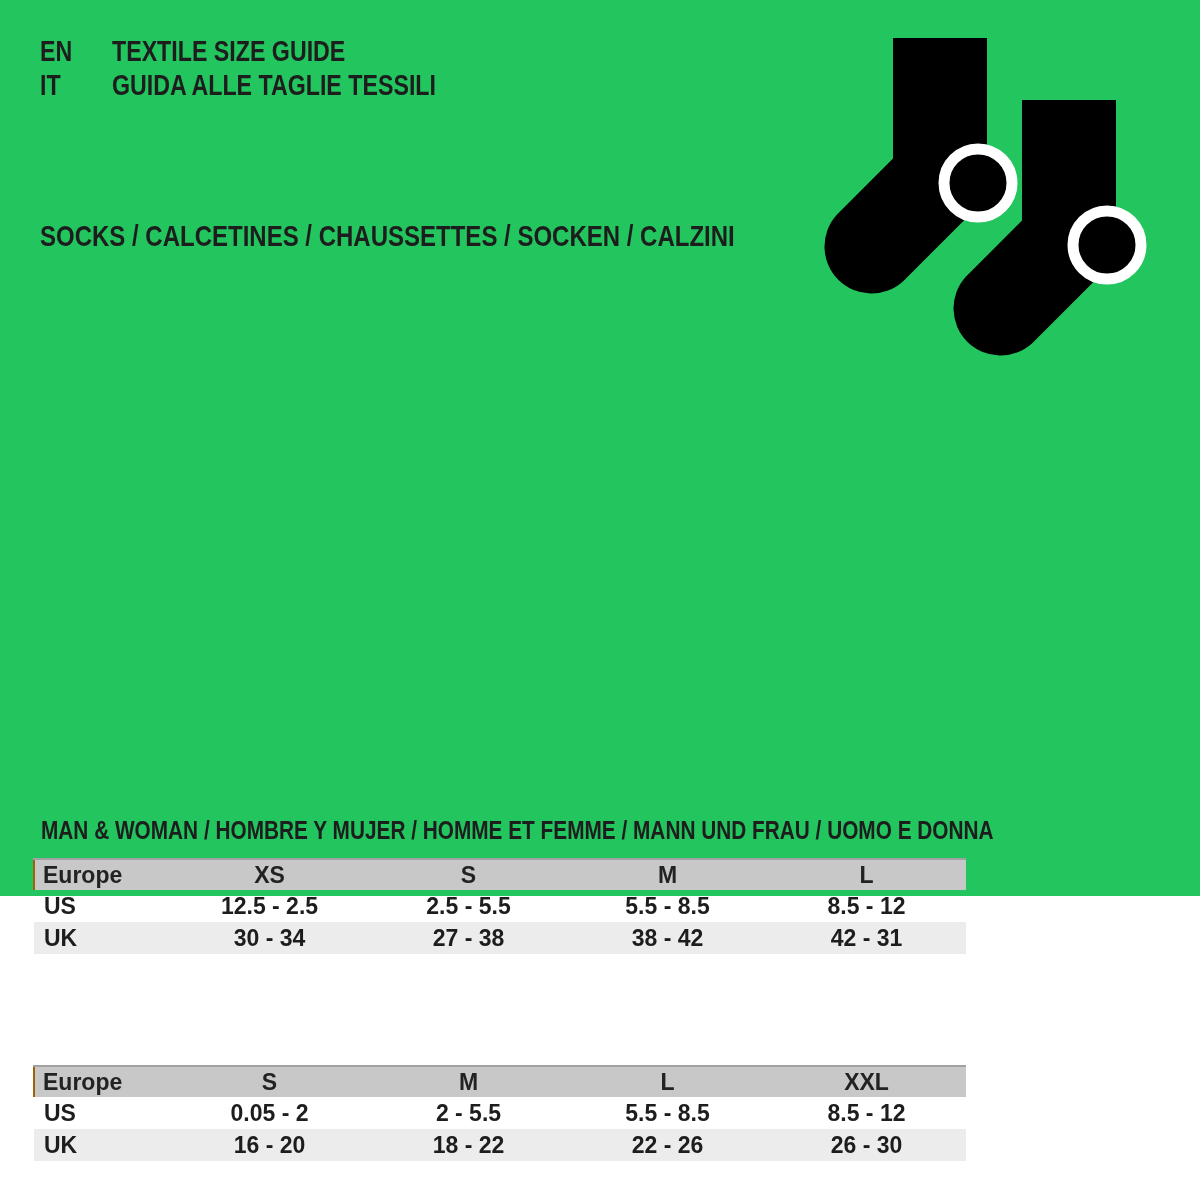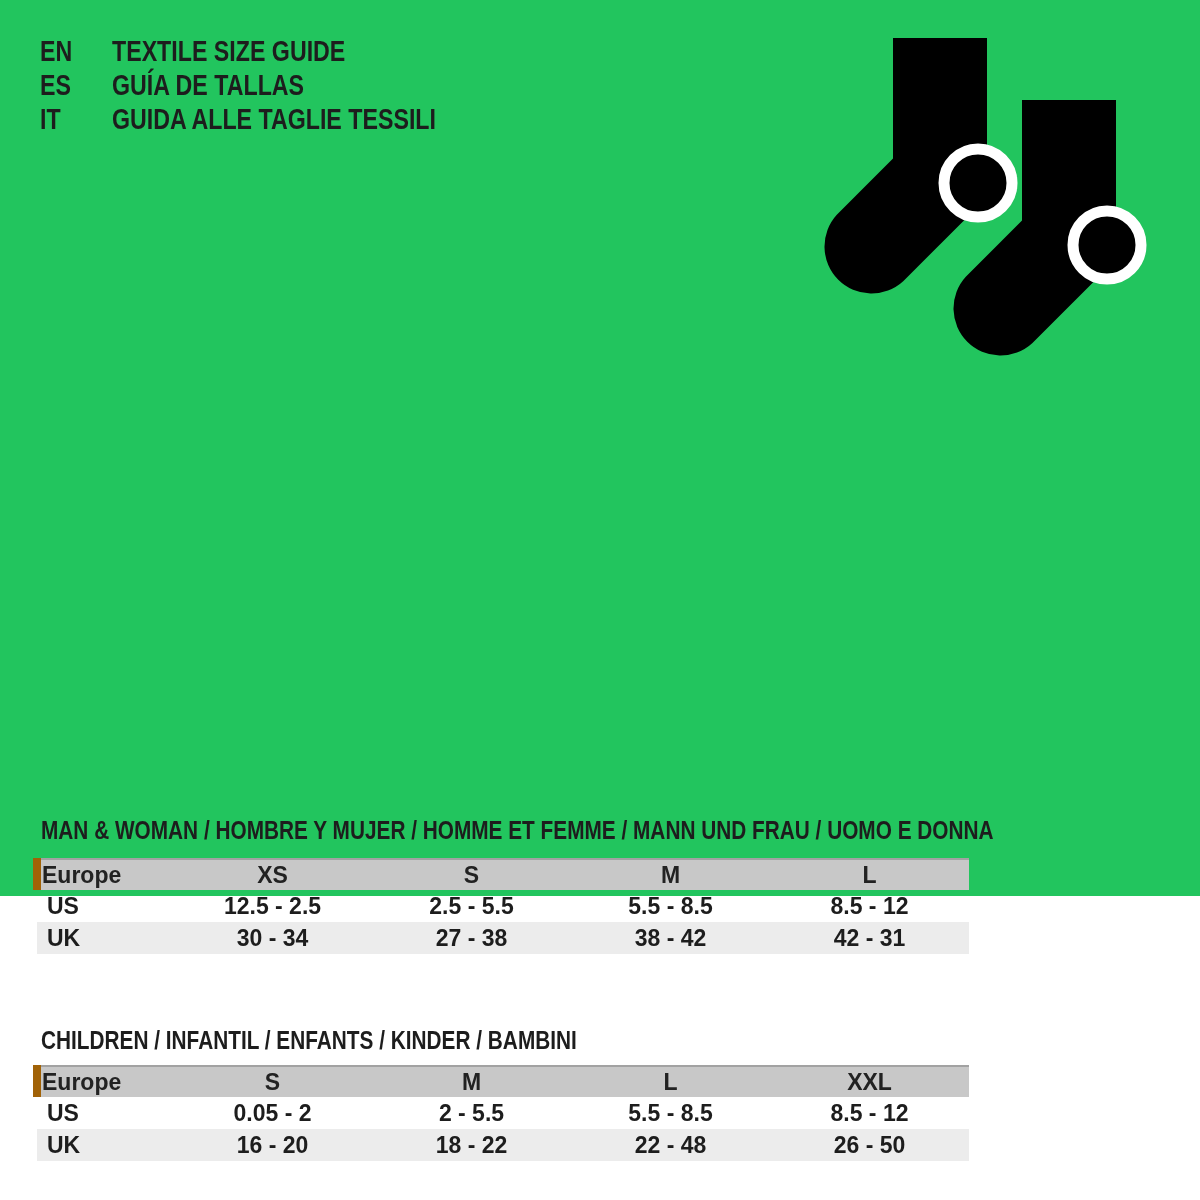--- a/index.html
+++ b/index.html
@@ -32,36 +32,36 @@
   .table-title{position:absolute;left:41px;margin:0;font-size:26px;font-weight:700;line-height:30px;}
   .title-1{top:815px;}
   .title-2{top:1025px;}
   .size-table{position:absolute;left:33px;width:932px;border-collapse:collapse;table-layout:fixed;}
   .table-1{top:858px;}
   .table-2{top:1065px;}
   .size-table td,.size-table th{padding:0;font-size:23px;font-weight:700;text-align:center;vertical-align:middle;overflow:hidden;}
   .size-table th:first-child,.size-table td:first-child{text-align:left;padding-left:10px;}
   .size-table thead tr{height:30px;background:#c8c8c8;}
   .size-table thead th{line-height:30px;border-top:2px solid #a2a2a2;color:#222;}
-  .size-table thead th:first-child{border-left:8px solid #a16207;padding-left:1px;}
+  .size-table thead th:first-child{border-left:2px solid #a16207;padding-left:8px;}
   .size-table tbody tr{height:32px;}
   .size-table tbody td{line-height:32px;}
   .size-table tbody tr.alt{background:#ececec;}
 </style>
 </head>
 <body>
 
 <div class="canvas">
 
   <section class="lang-block">
     <div class="lang-row"><span class="cond"><span class="lang-code">EN</span><span>TEXTILE SIZE GUIDE</span></span></div>
-    <div class="lang-row"><span class="cond"><span class="lang-code">ES</span><span>GUÍA DE TALLAS</span></span></div>
     <div class="lang-row"><span class="cond"><span class="lang-code">IT</span><span>GUIDA ALLE TAGLIE TESSILI</span></span></div>
   </section>
 
+  <h1 class="category"><span class="cond">SOCKS / CALCETINES / CHAUSSETTES / SOCKEN / CALZINI</span></h1>
 
   <div class="socks">
     <svg width="330" height="320" viewBox="0 0 330 320" xmlns="http://www.w3.org/2000/svg">
       <defs>
         <g id="sock">
           <path d="M75,0 H169 V159.5 L85.2,243.2 A47,47 0 0 1 18.8,176.8 L75,120.5 Z" fill="#000000"></path>
           <circle cx="160" cy="145" r="34" fill="#000000" stroke="#ffffff" stroke-width="11"></circle>
         </g>
       </defs>
       <use href="#sock"></use>
@@ -98,21 +98,20 @@
       <tr class="alt">
         <td>UK</td>
         <td>30 - 34</td>
         <td>27 - 38</td>
         <td>38 - 42</td>
         <td>42 - 31</td>
       </tr>
     </tbody>
   </table>
 
-  <h2 class="table-title title-2"><span class="cond">CHILDREN / INFANTIL / ENFANTS / KINDER / BAMBINI</span></h2>
   <table class="size-table table-2">
     <colgroup>
         <col style="width:136px">
         <col style="width:199px">
         <col style="width:199px">
         <col style="width:199px">
         <col style="width:199px">
       </colgroup>
     <thead>
       <tr>
@@ -128,19 +127,19 @@
         <td>US</td>
         <td>0.05 - 2</td>
         <td>2 - 5.5</td>
         <td>5.5 - 8.5</td>
         <td>8.5 - 12</td>
       </tr>
       <tr class="alt">
         <td>UK</td>
         <td>16 - 20</td>
         <td>18 - 22</td>
-        <td>22 - 48</td>
-        <td>26 - 50</td>
+        <td>22 - 26</td>
+        <td>26 - 30</td>
       </tr>
     </tbody>
   </table>
 
 </div>
 
 </body></html>

